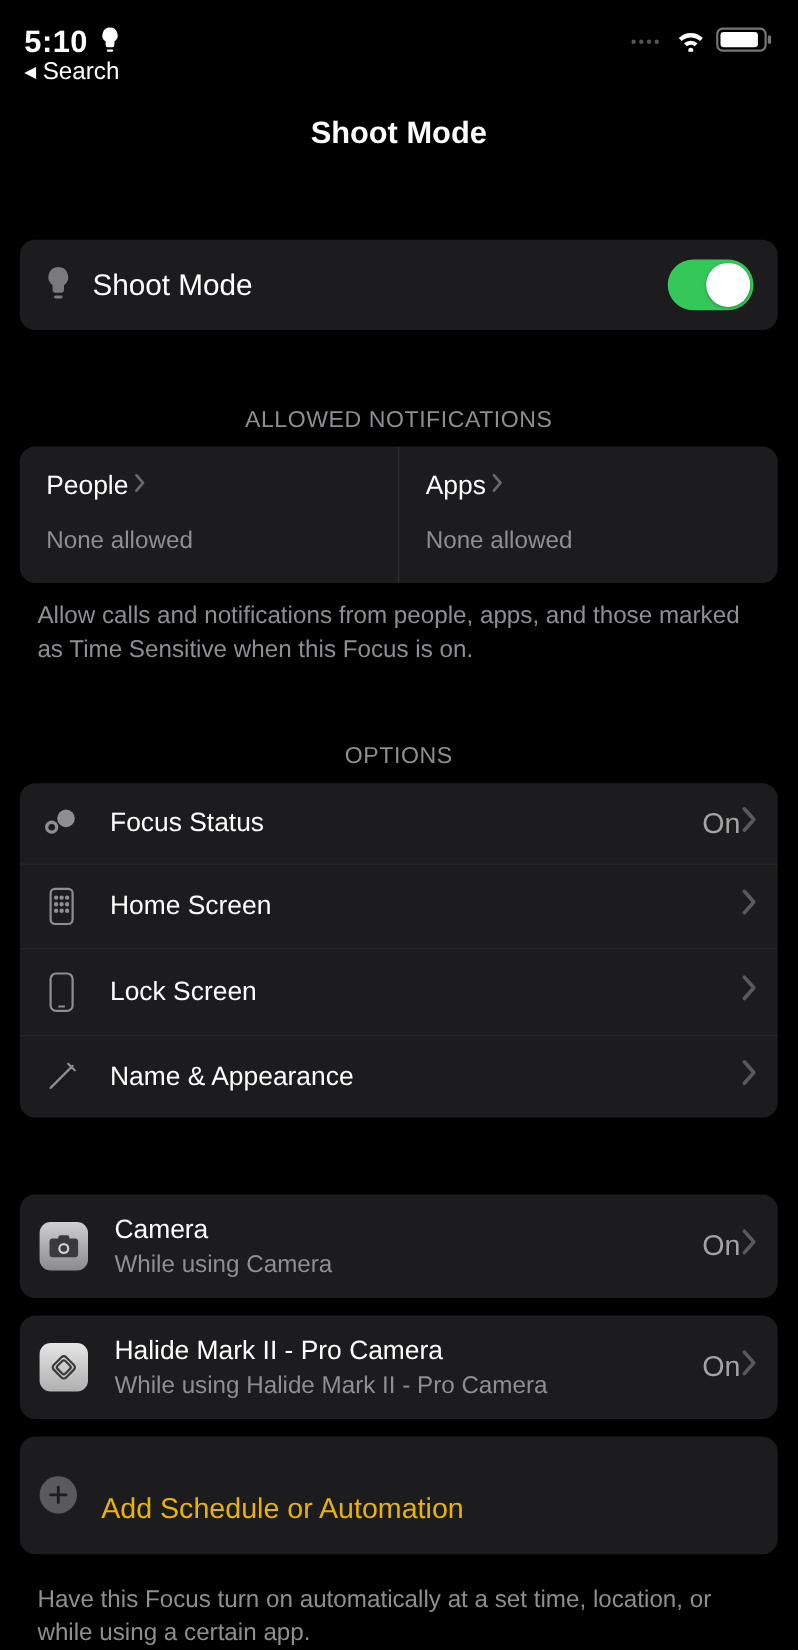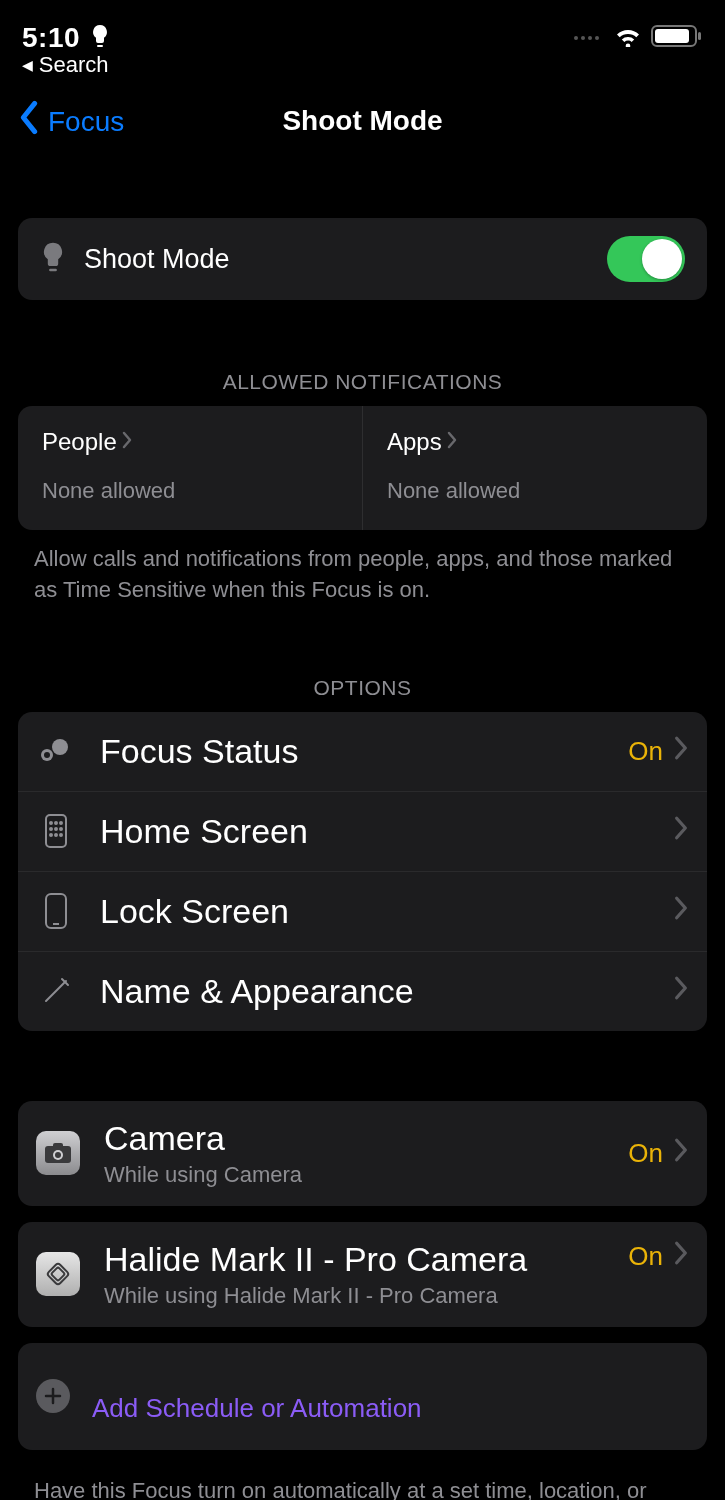--- a/index.html
+++ b/index.html
@@ -108,41 +108,41 @@
 
 .row {
   display: flex; align-items: center; justify-content: space-between;
   padding: 20px 18px 20px 18px;
   border-bottom: 1px solid #2a2a2c;
   min-height: 74px;
 }
 .group .row:last-child { border-bottom: none; }
 .row-left { display: flex; align-items: center; gap: 24px; }
 .row-icon-slot { width: 40px; display: flex; align-items: center; justify-content: center; }
-.row-label { font-size: 34px; }
+.row-label { font-size: 24px; }
 .row-sub { color: #8e8e93; font-size: 22px; margin-top: 4px;}
-.row-right { display: flex; align-items: center; gap: 10px; color: #eab308; font-size: 26px; }
+.row-right { display: flex; align-items: center; color: #a3a3a3; font-size: 26px; }
 .chevron-mini svg { width: 12px; height: 20px; }
 .chevron svg { width: 16px; height: 26px; }
 
 .automation-row { padding: 18px 18px; }
 .app-icon-box {
   width: 44px; height: 44px; border-radius: 10px;
   background: linear-gradient(180deg,#cfcfd2,#8b8b8e);
   display:flex; align-items:center; justify-content:center;
 }
 .app-icon-box.halide { background: linear-gradient(180deg,#e6e6e6,#afafaf); }
 
 .add-row { display: flex; align-items: center; gap: 22px; padding: 26px 18px; }
 .plus-circle {
   width: 34px; height: 34px; border-radius: 50%;
   background: #5a5a5e; display:flex; align-items:center; justify-content:center;
   color: #1c1c1e; font-size: 24px; font-weight: 700;
 }
-.add-label { color: #8b5cf6; font-size: 26px; margin-top: 24px; }
+.add-label { color: #eab308; font-size: 26px; margin-top: 24px; }
 
 
 .muted { color: #8e8e93; }
 
 </style>
 </head>
 <body>
 
 <div class="status-bar">
   <div class="status-left">
@@ -174,28 +174,20 @@
     </span>
   </div>
 </div>
 
 <div class="breadcrumb">
   <span class="tri">◀</span>
   <span>Search</span>
 </div>
 
 <div class="nav-header">
-  <div class="nav-back">
-    <span>
-      <svg viewBox="0 0 14 24" fill="none" stroke="#0a7cff" stroke-width="3.5" stroke-linecap="round" stroke-linejoin="round">
-          <polyline points="11,2 3,12 11,22"></polyline>
-        </svg>
-    </span>
-    <span>Focus</span>
-  </div>
   <div class="nav-title">Shoot Mode</div>
 </div>
 
 <div class="content">
   <div class="spacer-lg"></div>
 
   <div class="toggle-row">
     <div class="toggle-left">
       <span>
         <svg width="26" height="32" viewBox="0 0 20 24" fill="#7a7a7e">
@@ -347,21 +339,21 @@
       <div class="row-right">
         <span>On</span>
         <span class="chevron"><svg viewBox="0 0 14 24" fill="none" stroke="#5a5a5e" stroke-width="3" stroke-linecap="round" stroke-linejoin="round">
               <polyline points="3,3 11,12 3,21"></polyline>
             </svg></span>
       </div>
     </div>
   </div>
 
   <div class="group automation-row" style="margin-bottom:16px;">
-    <div style="display:flex;align-items:flex-start;justify-content:space-between;">
+    <div style="display:flex;align-items:center;justify-content:space-between;">
       <div class="row-left">
         <span class="app-icon-box halide">
           <svg width="30" height="30" viewBox="0 0 30 30" fill="none" stroke="#3a3a3c" stroke-width="2">
               <rect x="7" y="7" width="16" height="16" rx="3" transform="rotate(45 15 15)"></rect>
               <rect x="10" y="10" width="10" height="10" rx="2" transform="rotate(45 15 15)"></rect>
             </svg>
         </span>
         <div>
           <div class="row-label">Halide Mark II - Pro Camera</div>
           <div class="row-sub">While using Halide Mark II - Pro Camera</div>

